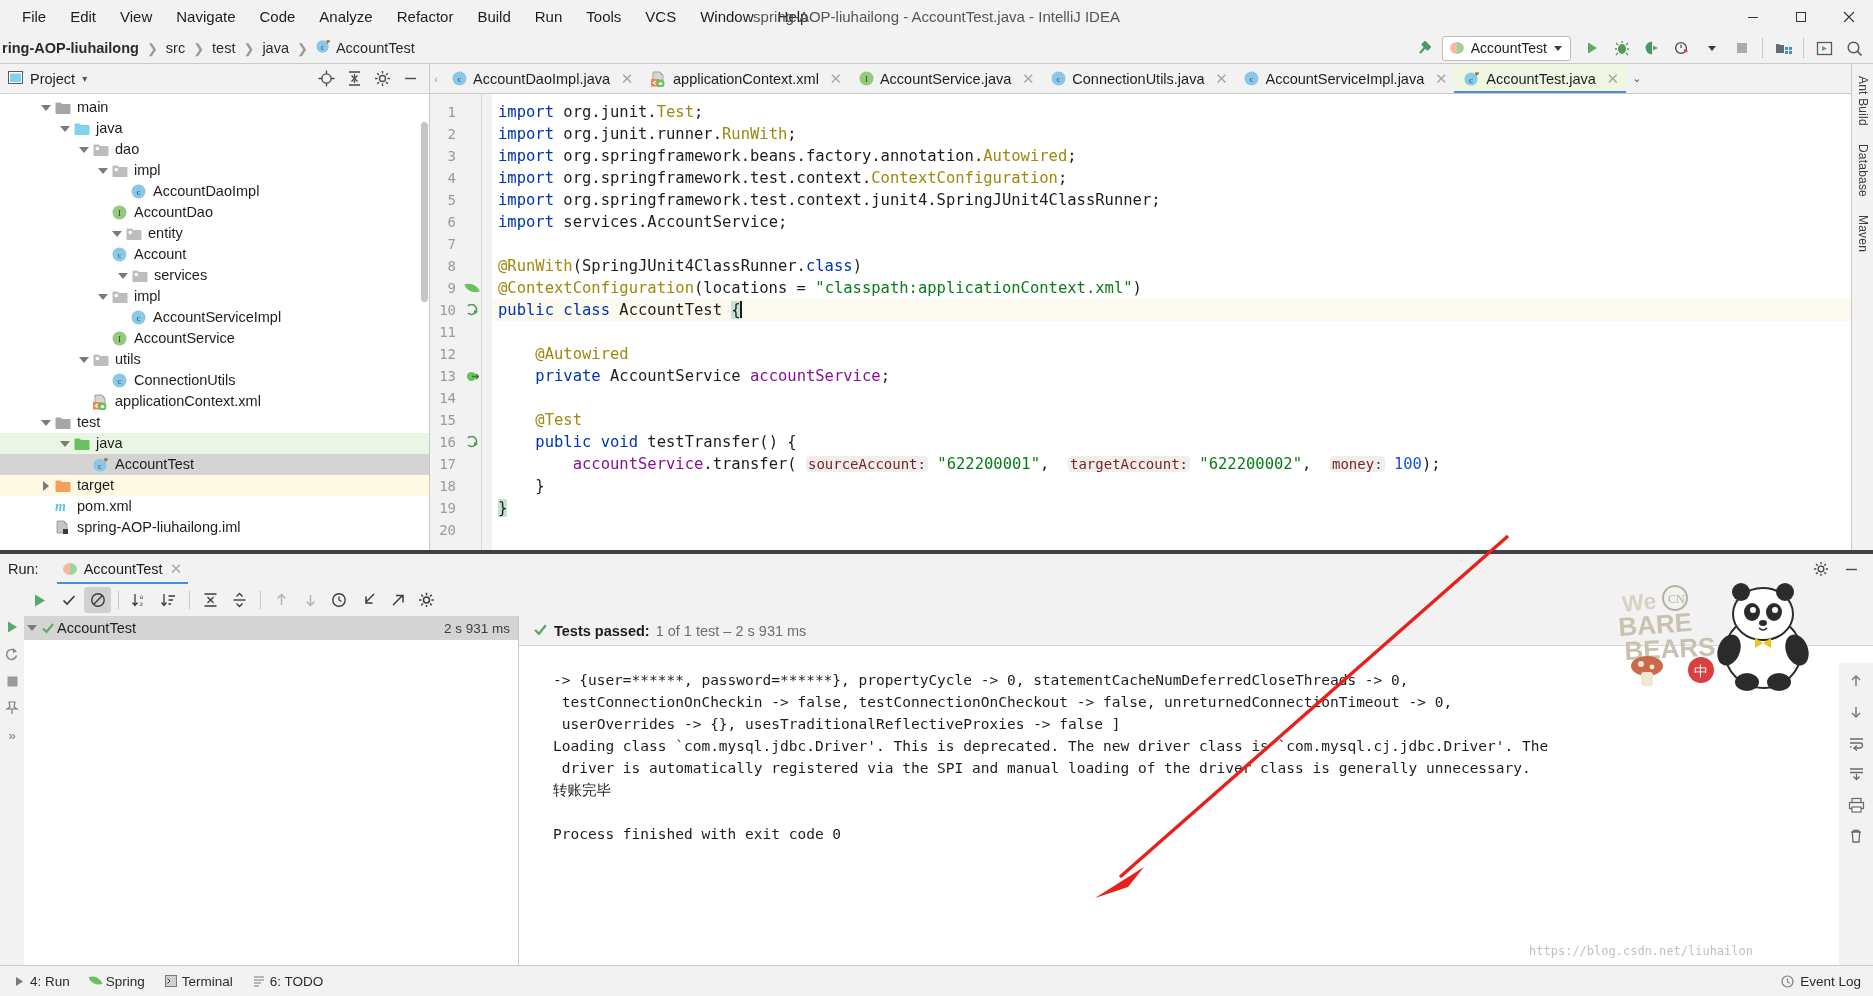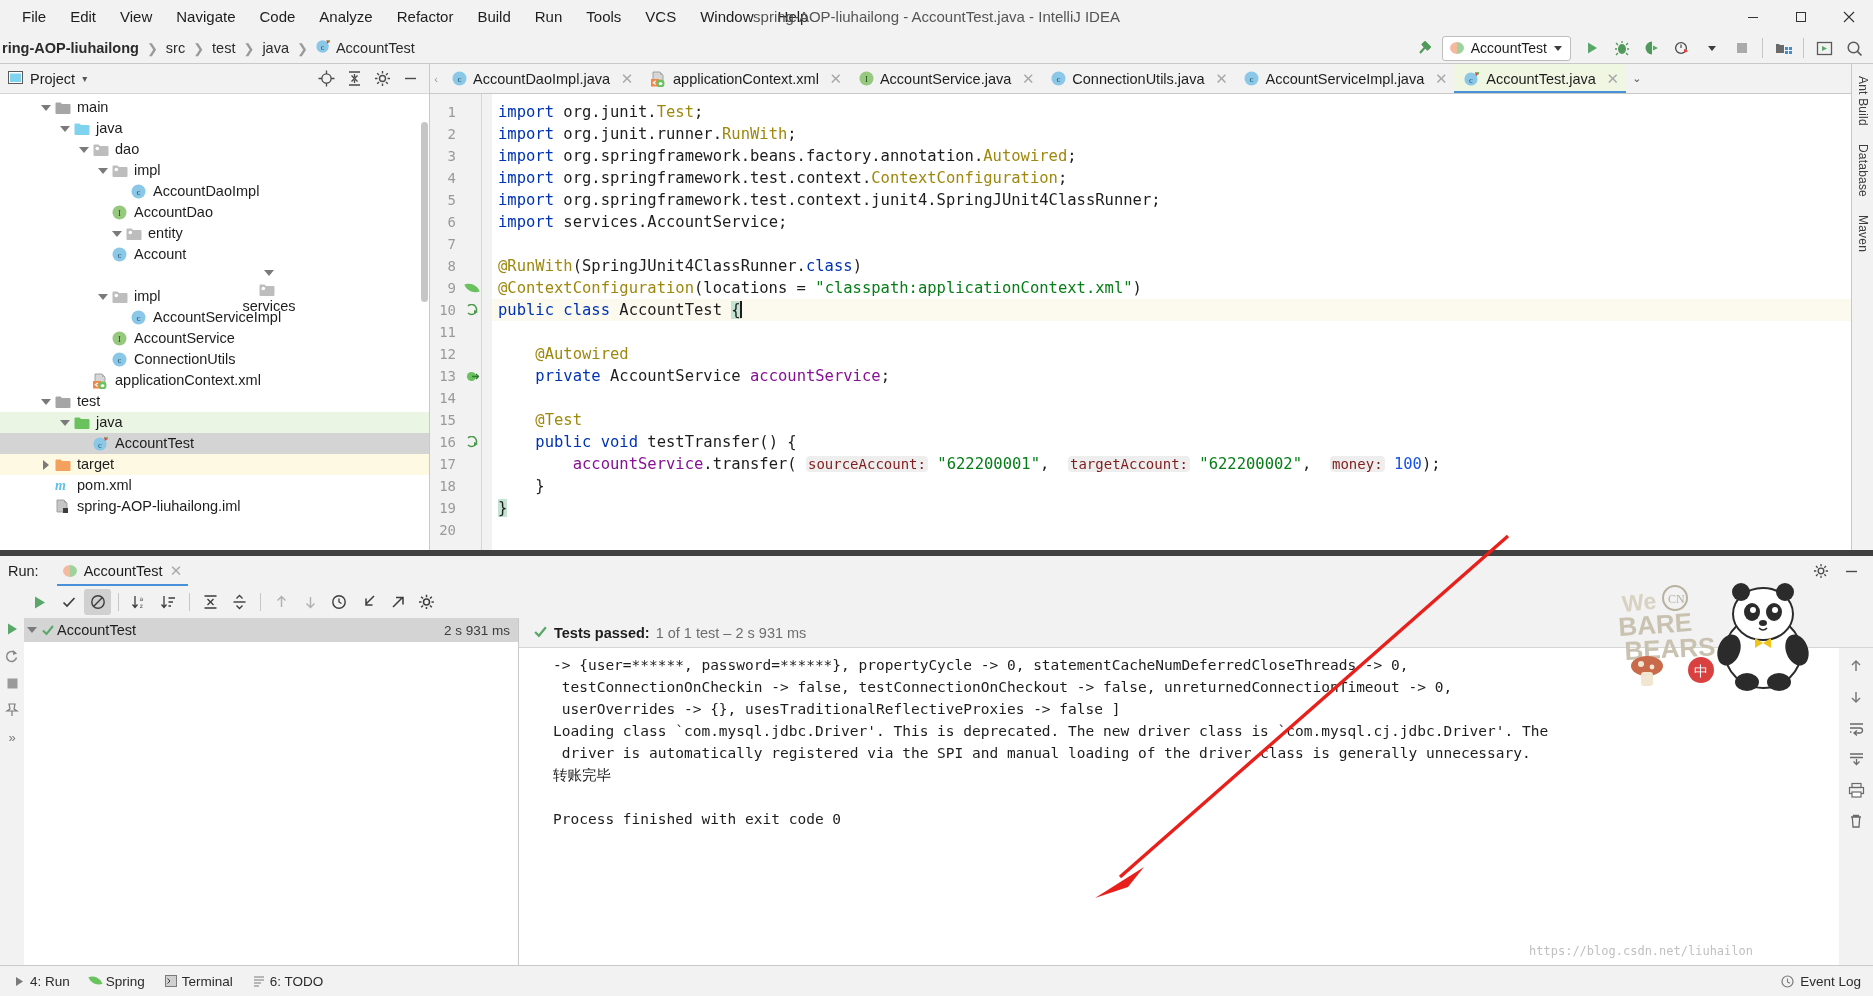--- a/index.html
+++ b/index.html
@@ -137,21 +137,21 @@
   .right-strip {
     width: 22px; flex: 0 0 22px; background: #f2f2f2; border-left: 1px solid #c9c9c9;
     display: flex; flex-direction: column; align-items: center; padding-top: 6px; gap: 6px;
   }
   .vtab {
     writing-mode: vertical-rl; font-size: 12px; color: #3c3c3c; padding: 6px 2px;
     letter-spacing: .2px; white-space: nowrap;
   }
 
   
-  .run-window { flex: 0 0 415px; display: flex; flex-direction: column; border-top: 6px solid #404040; background:#fef9c3; min-height:0; }
+  .run-window { flex: 0 0 415px; display: flex; flex-direction: column; border-top: 4px solid #404040; background:#fef9c3; min-height:0; }
   .run-header { height: 30px; flex: 0 0 30px; display: flex; align-items: center; background: #f2f2f2; padding-left: 8px; font-size: 14.5px; }
   .run-tab { display: flex; align-items: center; gap: 7px; margin-left: 18px; padding: 0 6px; height: 30px; position: relative; }
   .run-tab::after { content:''; position:absolute; left:0; right:0; bottom:0; height:2px; background:#4a90d9; }
   .run-tab .x { color: #a8a8a8; font-size: 15px; }
   .run-header-right { margin-left: auto; display:flex; align-items:center; gap:4px; padding-right:8px; }
 
   .run-main { flex: 1 1 auto; display: flex; min-height: 0; }
   .run-left-toolbar {
     width: 24px; flex: 0 0 24px; background: #f2f2f2; display:flex; flex-direction:column; align-items:center; gap:10px; padding-top: 36px;
   }
@@ -161,21 +161,21 @@
   }
   .rt-btn { width: 27px; height: 26px; display:flex; align-items:center; justify-content:center; border-radius:3px; }
   .rt-btn.active { background: #d0d0d0; }
   .rt-sep { width:1px; height:18px; background:#c6c6c6; margin:0 5px; }
 
   .run-split { flex: 1 1 auto; display: flex; min-height: 0; }
   .test-tree { width: 495px; flex: 0 0 495px; background: #fff; border-right: 1px solid #c9c9c9; }
   .test-row { display:flex; align-items:center; height:24px; font-size:14.5px; background:#d4d4d4; padding-right:8px; }
   .test-row .dur { margin-left:auto; color:#3c3c3c; font-size:13.5px; }
 
-  .console-col { flex: 1 1 auto; display: flex; flex-direction: column; min-width:0; background: #fff; }
+  .console-col { flex: 1 1 auto; display: flex; flex-direction: column; min-width:0; background: #fff; gap: 17px; }
   .tests-passed-bar {
     height: 30px; flex: 0 0 30px; background: #f2f2f2; display:flex; align-items:center; gap:6px;
     padding-left: 14px; font-size: 14.5px; border-bottom: 1px solid #d6d6d6;
   }
   .tp-label { font-weight: bold; }
   .tp-detail { color: #6e6e6e; }
   .console {
     flex: 1 1 auto; background: #fff; position: relative; overflow: hidden;
     font-family: "DejaVu Sans Mono", monospace; font-size: 14.5px; line-height: 22px;
     padding: 6px 10px 0 34px; color: #1d1d1d; white-space: pre-wrap;
@@ -464,21 +464,21 @@
           <div class="tree-row" style="padding-left: 95px;">
             <span class="tw"></span>
             <span class="ico">
               <svg width="15" height="15" viewBox="0 0 15 15">
                 <circle cx="7.5" cy="7.5" r="7" fill="#8bc8e8"></circle>
                 <text x="7.5" y="11" text-anchor="middle" font-size="9" font-family="Liberation Serif, serif" fill="#1b4a63">c</text>
               </svg>
             </span>
             <span class="tlabel">Account</span>
           </div>
-          <div class="tree-row" style="padding-left: 115px; flex-direction: column;">
+          <div class="tree-row" style="padding-left: 115px;">
             <span class="tw">
               <span class="arrow-d"></span>
             </span>
             <span class="ico">
               <svg width="16" height="14" viewBox="0 0 16 14">
                 <path d="M0.5 2.5 A1 1 0 0 1 1.5 1.5 L5.5 1.5 L7 3 L14.5 3 A1 1 0 0 1 15.5 4 L15.5 12 A1 1 0 0 1 14.5 13 L1.5 13 A1 1 0 0 1 0.5 12 Z" fill="#bdbdbd"></path>
                 <circle cx="4.3" cy="5.5" r="1.8" fill="#ffffff"></circle>
               </svg>
             </span>
             <span class="tlabel">services</span>
@@ -507,20 +507,32 @@
           </div>
           <div class="tree-row" style="padding-left: 95px;">
             <span class="tw"></span>
             <span class="ico">
               <svg width="15" height="15" viewBox="0 0 15 15">
                 <circle cx="7.5" cy="7.5" r="7" fill="#96c87e"></circle>
                 <text x="7.5" y="11" text-anchor="middle" font-size="9" font-family="Liberation Serif, serif" fill="#21501a">I</text>
               </svg>
             </span>
             <span class="tlabel">AccountService</span>
+          </div>
+          <div class="tree-row" style="padding-left: 76px;">
+            <span class="tw">
+              <span class="arrow-d"></span>
+            </span>
+            <span class="ico">
+              <svg width="16" height="14" viewBox="0 0 16 14">
+                <path d="M0.5 2.5 A1 1 0 0 1 1.5 1.5 L5.5 1.5 L7 3 L14.5 3 A1 1 0 0 1 15.5 4 L15.5 12 A1 1 0 0 1 14.5 13 L1.5 13 A1 1 0 0 1 0.5 12 Z" fill="#bdbdbd"></path>
+                <circle cx="4.3" cy="5.5" r="1.8" fill="#ffffff"></circle>
+              </svg>
+            </span>
+            <span class="tlabel">utils</span>
           </div>
           <div class="tree-row" style="padding-left: 95px;">
             <span class="tw"></span>
             <span class="ico">
               <svg width="15" height="15" viewBox="0 0 15 15">
                 <circle cx="7.5" cy="7.5" r="7" fill="#8bc8e8"></circle>
                 <text x="7.5" y="11" text-anchor="middle" font-size="9" font-family="Liberation Serif, serif" fill="#1b4a63">c</text>
               </svg>
             </span>
             <span class="tlabel">ConnectionUtils</span>

